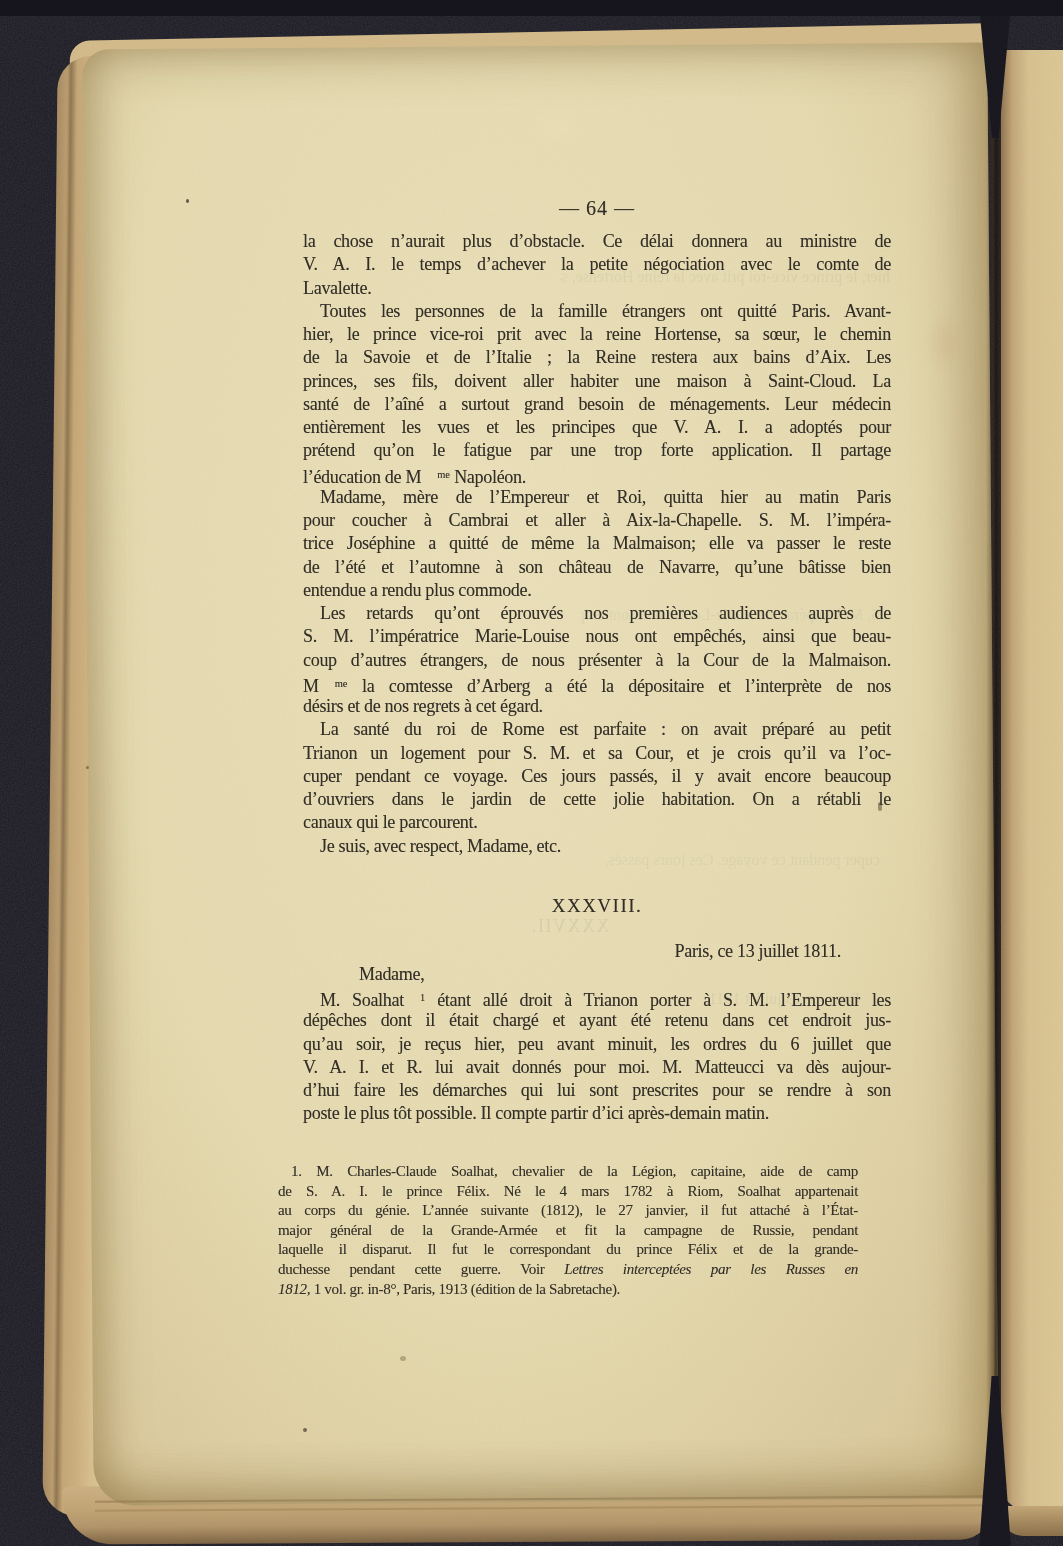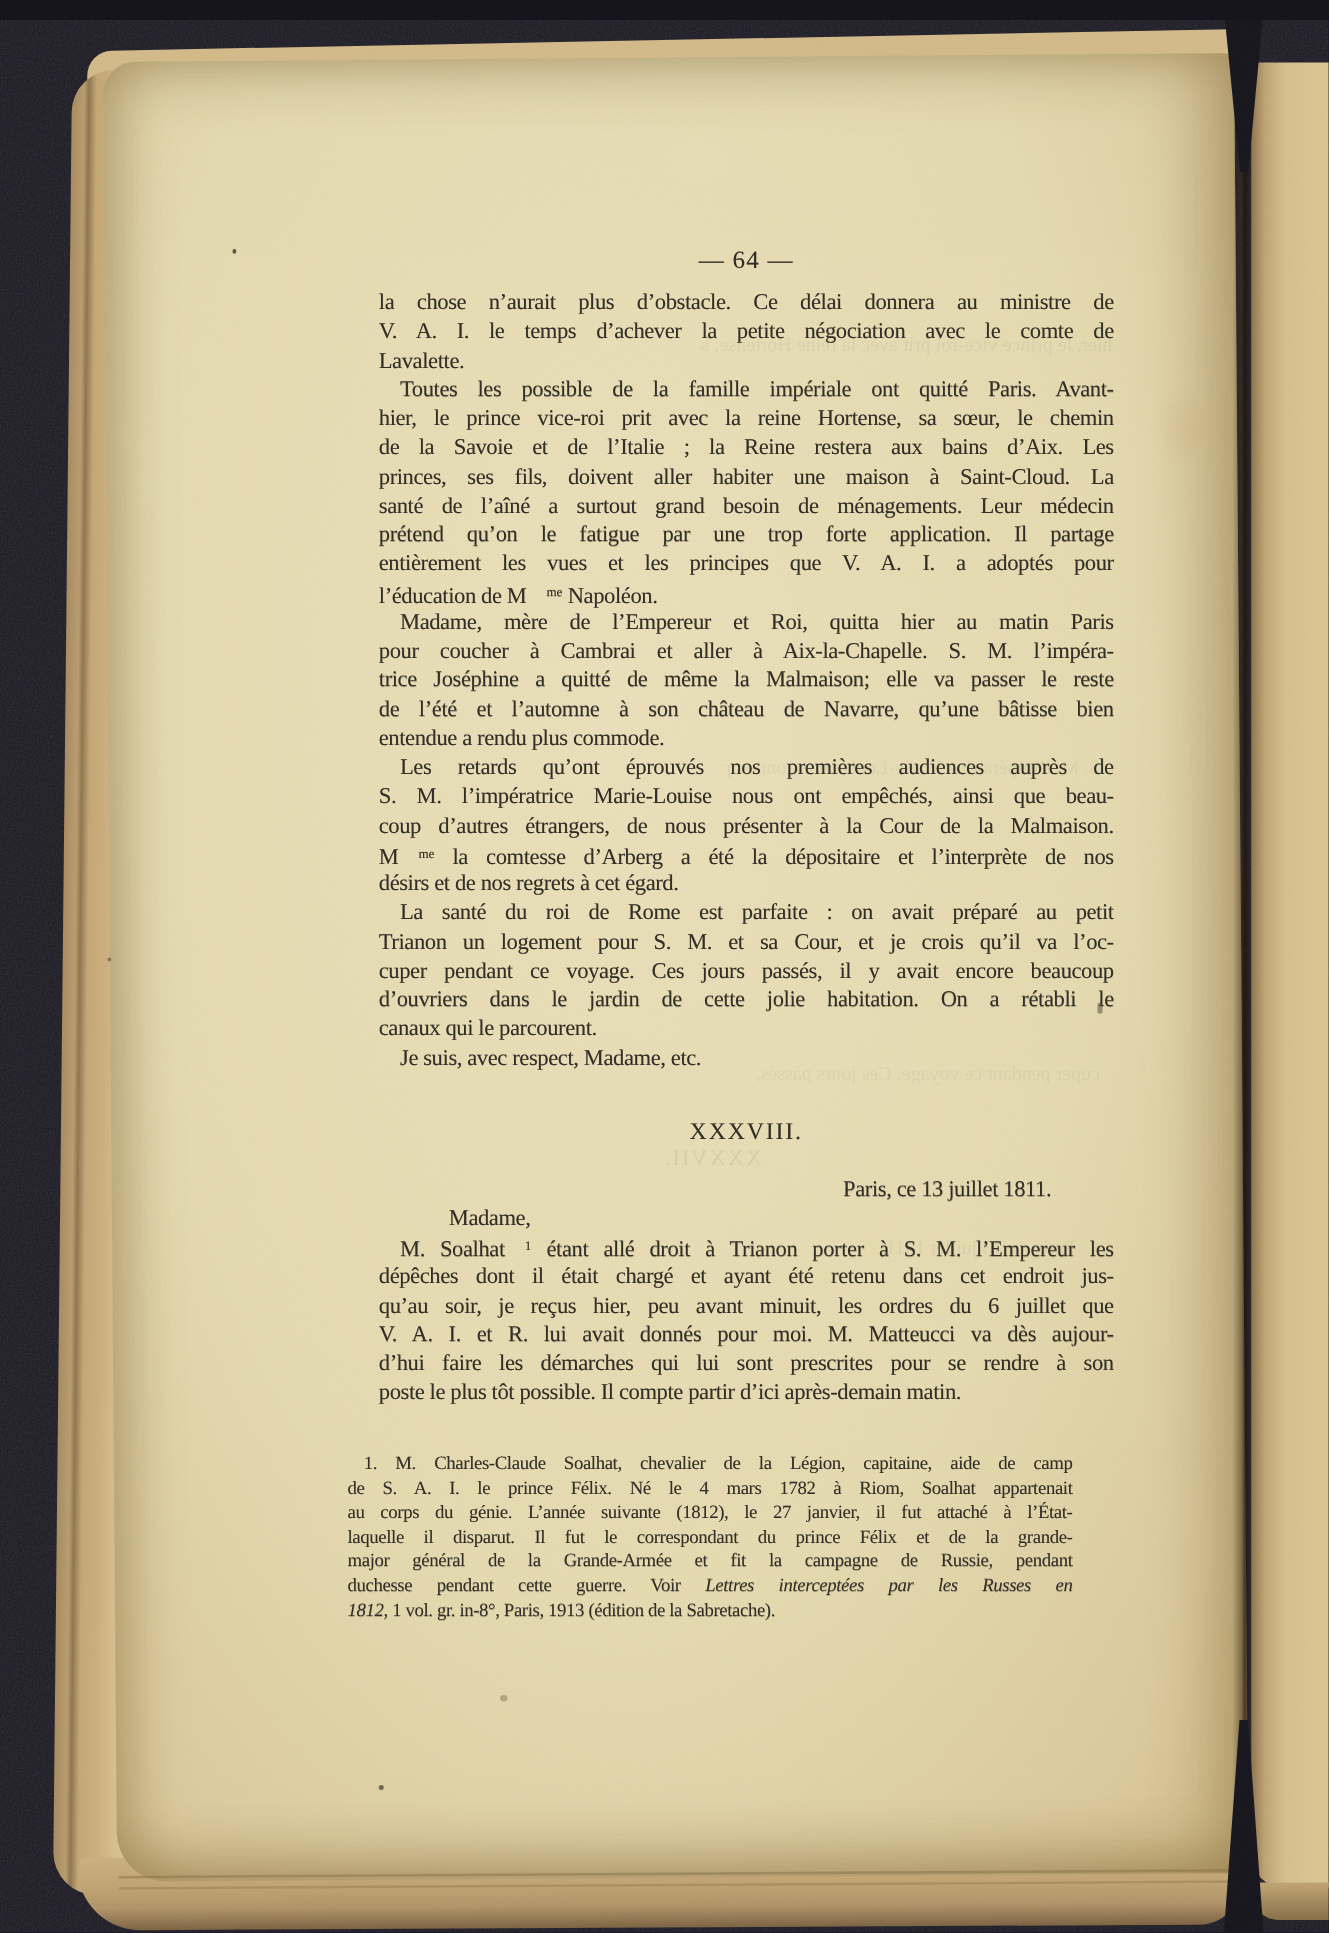--- a/index.html
+++ b/index.html
@@ -142,27 +142,27 @@
   <div class="gutter-wedge-bottom"></div>
   <div class="page-right"></div>
 
   <div class="content">
     <div class="page-number">— 64 —</div>
 
     <div class="text-block" id="text-block">
         <div class="line"><span>la chose n’aurait plus d’obstacle. Ce délai donnera au ministre de</span></div>
         <div class="line"><span>V. A. I. le temps d’achever la petite négociation avec le comte de</span></div>
         <div class="line end"><span>Lavalette.</span></div>
-        <div class="line ind"><span>Toutes les possible de la famille impériale ont quitté Paris. Avant-</span></div>
+        <div class="line ind"><span>Toutes les personnes de la famille étrangers ont quitté Paris. Avant-</span></div>
         <div class="line"><span>hier, le prince vice-roi prit avec la reine Hortense, sa sœur, le chemin</span></div>
         <div class="line"><span>de la Savoie et de l’Italie ; la Reine restera aux bains d’Aix. Les</span></div>
         <div class="line"><span>princes, ses fils, doivent aller habiter une maison à Saint-Cloud. La</span></div>
         <div class="line"><span>santé de l’aîné a surtout grand besoin de ménagements. Leur médecin</span></div>
+        <div class="line"><span>entièrement les vues et les principes que V. A. I. a adoptés pour</span></div>
         <div class="line"><span>prétend qu’on le fatigue par une trop forte application. Il partage</span></div>
-        <div class="line"><span>entièrement les vues et les principes que V. A. I. a adoptés pour</span></div>
         <div class="line end"><span>l’éducation de M</span><sup class="sup">me</sup><span> Napoléon.</span></div>
         <div class="line ind"><span>Madame, mère de l’Empereur et Roi, quitta hier au matin Paris</span></div>
         <div class="line"><span>pour coucher à Cambrai et aller à Aix-la-Chapelle. S. M. l’impéra-</span></div>
         <div class="line"><span>trice Joséphine a quitté de même la Malmaison; elle va passer le reste</span></div>
         <div class="line"><span>de l’été et l’automne à son château de Navarre, qu’une bâtisse bien</span></div>
         <div class="line end"><span>entendue a rendu plus commode.</span></div>
         <div class="line ind"><span>Les retards qu’ont éprouvés nos premières audiences auprès de</span></div>
         <div class="line"><span>S. M. l’impératrice Marie-Louise nous ont empêchés, ainsi que beau-</span></div>
         <div class="line"><span>coup d’autres étrangers, de nous présenter à la Cour de la Malmaison.</span></div>
         <div class="line"><span>M</span><sup class="sup">me</sup><span> la comtesse d’Arberg a été la dépositaire et l’interprète de nos</span></div>
@@ -181,22 +181,22 @@
         <div class="line"><span>qu’au soir, je reçus hier, peu avant minuit, les ordres du 6 juillet que</span></div>
         <div class="line"><span>V. A. I. et R. lui avait donnés pour moi. M. Matteucci va dès aujour-</span></div>
         <div class="line"><span>d’hui faire les démarches qui lui sont prescrites pour se rendre à son</span></div>
         <div class="line end"><span>poste le plus tôt possible. Il compte partir d’ici après-demain matin.</span></div>
       </div>
 
     <div class="footnote-block" id="footnote-block">
         <div class="line ind"><span>1. M. Charles-Claude Soalhat, chevalier de la Légion, capitaine, aide de camp</span></div>
         <div class="line"><span>de S. A. I. le prince Félix. Né le 4 mars 1782 à Riom, Soalhat appartenait</span></div>
         <div class="line"><span>au corps du génie. L’année suivante (1812), le 27 janvier, il fut attaché à l’État-</span></div>
+        <div class="line"><span>major général de la Grande-Armée et fit la campagne de Russie, pendant</span></div>
         <div class="line"><span>laquelle il disparut. Il fut le correspondant du prince Félix et de la grande-</span></div>
-        <div class="line"><span>major général de la Grande-Armée et fit la campagne de Russie, pendant</span></div>
         <div class="line"><span>duchesse pendant cette guerre. Voir </span><span class="ital">Lettres interceptées par les Russes en</span></div>
         <div class="line end"><span class="ital">1812,</span><span> 1 vol. gr. in-8°, Paris, 1913 (édition de la Sabretache).</span></div>
       </div>
 
     <div class="ghost g-heading">XXXVII.</div>
     <div class="ghost g1">hier, le prince vice-roi prit avec la reine Hortense, sa sœur, le chemin</div>
     <div class="ghost g2">S. M. l’impératrice Marie-Louise nous ont empêchés, ainsi que beau-</div>
     <div class="ghost g3">cuper pendant ce voyage. Ces jours passés, il y avait encore beaucoup</div>
     <div class="ghost g4">Paris, ce 13 juillet 1811.</div>
   </div>

